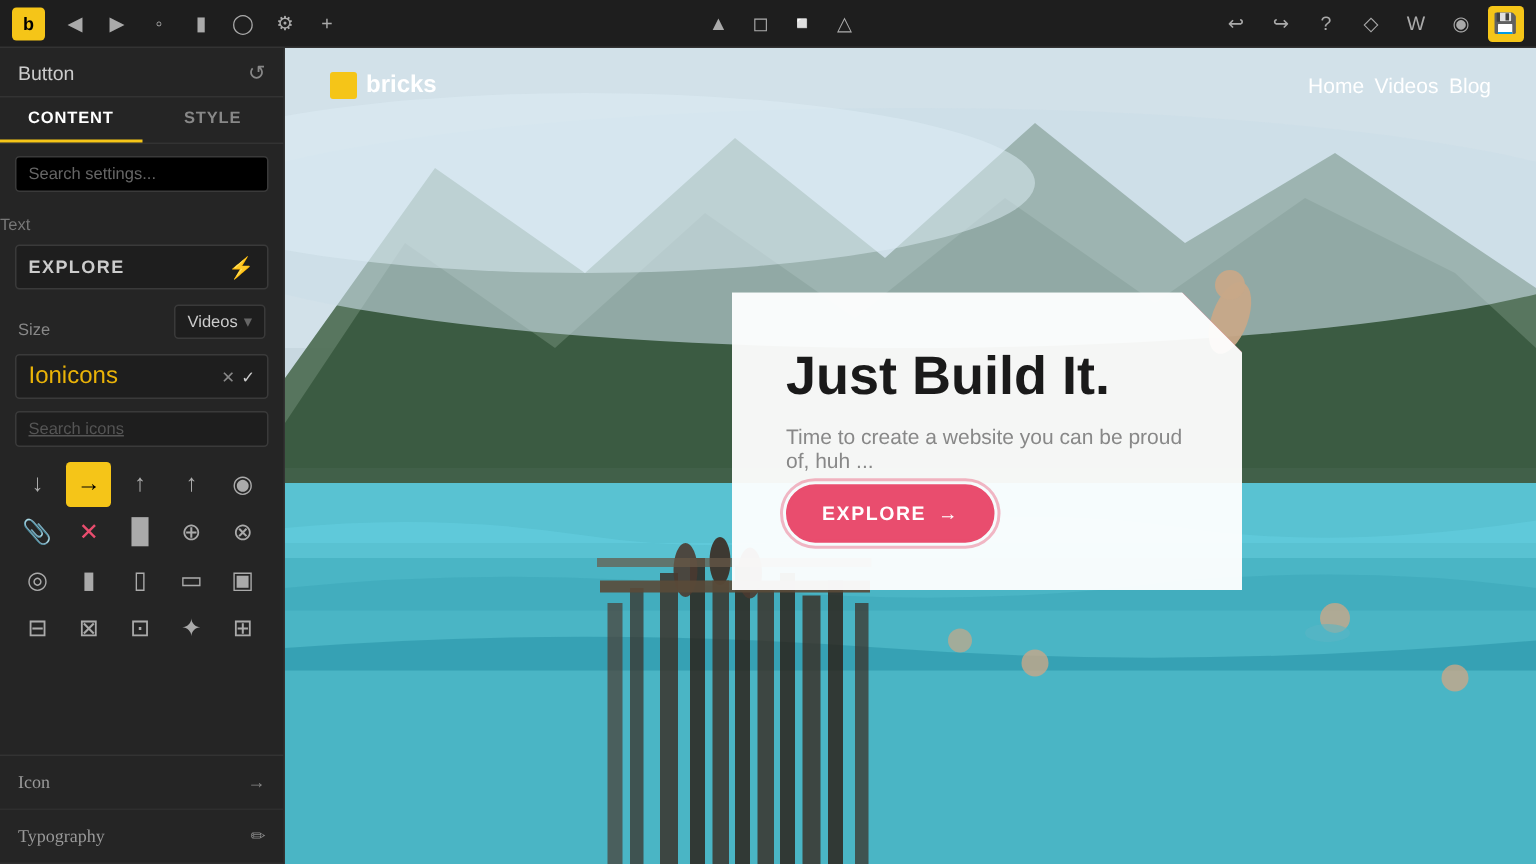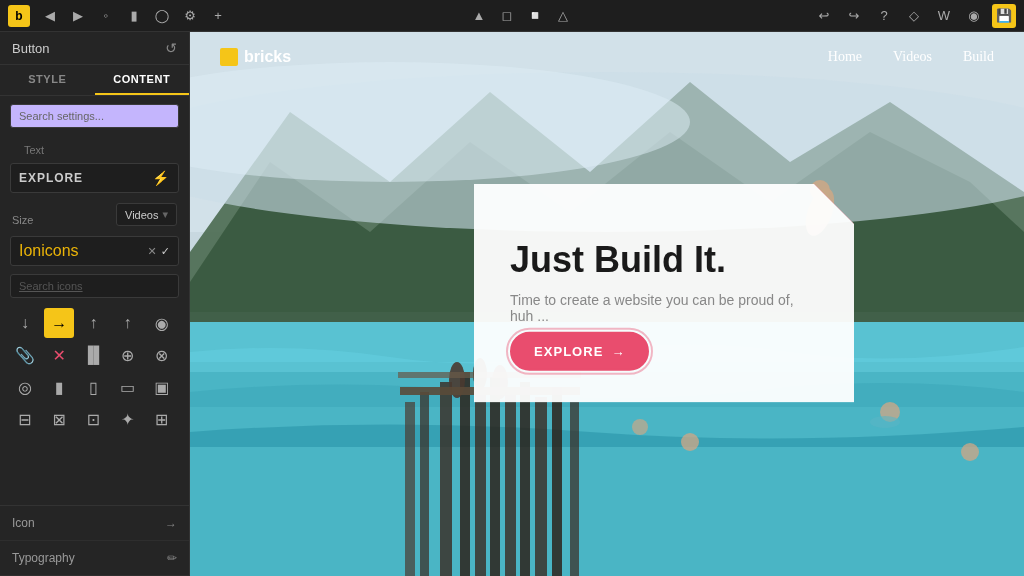--- a/index.html
+++ b/index.html
@@ -77,21 +77,21 @@
       cursor: pointer;
       color: #888;
     }
     .panel-tab.active {
       color: #fff;
       border-bottom: 2px solid #f5c518;
     }
 
     .search-box {
       margin: 8px 10px;
-      background: #c4b5fd;
+      background: #000000;
       border: 1px solid #3a3a3a;
       border-radius: 3px;
       padding: 5px 8px;
       color: #666;
       font-size: 11px;
     }
 
     .section-label {
       padding: 6px 12px 3px;
       font-size: 10px;
@@ -164,20 +164,21 @@
       border-radius: 3px;
       color: #aaa;
       font-size: 16px;
       cursor: pointer;
     }
     .icon-cell.selected { background: #f5c518; color: #000; }
 
     .panel-footer {
       margin-top: auto;
       border-top: 1px solid #333;
+      font-family: Liberation Serif, serif;
     }
     .panel-footer-item {
       display: flex;
       align-items: center;
       justify-content: space-between;
       padding: 10px 12px;
       border-bottom: 1px solid #2e2e2e;
       color: #888;
       font-size: 12px;
       cursor: pointer;
@@ -224,40 +225,39 @@
       border-radius: 2px;
     }
     .nav-logo-text {
       color: #fff;
       font-size: 16px;
       font-weight: 600;
     }
     .nav-links {
       margin-left: auto;
       display: flex;
-      gap: 31px;
-      font-family: Liberation Serif, serif;
+      gap: 7px;
     }
     .nav-link {
       color: #fff;
       font-size: 14px;
       font-weight: 500;
       text-decoration: none;
       cursor: pointer;
     }
 
     
     .hero-card {
       position: absolute;
       top: 50%;
       left: 50%;
       transform: translate(-35%, -55%);
-      width: 380px;
+      width: 340px;
       background: rgba(255,255,255,0.95);
-      padding: 56px 36px 32px;
+      padding: 36px 36px 32px;
       z-index: 20;
       box-shadow: 0 4px 30px rgba(0,0,0,0.2);
       clip-path: polygon(0 0, calc(100% - 40px) 0, 100% 40px, 100% 100%, 0 100%);
     }
     .hero-corner {
       position: absolute;
       top: 0; right: 0;
       width: 0; height: 0;
       border-style: solid;
       border-width: 0 40px 40px 0;
@@ -334,27 +334,27 @@
 
 <div class="main-area">
 
   <div class="left-panel">
     <div class="panel-header">
       <span class="panel-title">Button</span>
       <span class="panel-icon">↺</span>
     </div>
 
     <div class="panel-tabs">
+      <div class="panel-tab active">CONTENT</div>
       <div class="panel-tab">STYLE</div>
-      <div class="panel-tab active">CONTENT</div>
     </div>
 
     <div class="search-box" style="display:block;">Search settings...</div>
 
-    <div class="section-label" style="color:#777; font-size:11px; padding: 8px 24px 3px;">Text</div>
+    <div class="section-label" style="color:#777; font-size:11px; padding: 8px 0 3px;">Text</div>
 
     <div class="text-input-row">
       <span class="text-input-val">EXPLORE</span>
       <span class="lightning-icon">⚡</span>
     </div>
 
     <div class="size-row">
       <span class="size-label">Size</span>
       <div class="size-select">
         <span>Videos</span>
@@ -465,21 +465,21 @@
       </svg>
 
       <div class="nav-bar">
         <div class="nav-logo">
           <div class="nav-logo-icon"></div>
           <span class="nav-logo-text">bricks</span>
         </div>
         <div class="nav-links">
           <span class="nav-link">Home</span>
           <span class="nav-link">Videos</span>
-          <span class="nav-link">Build</span>
+          <span class="nav-link">Blog</span>
         </div>
       </div>
 
       <div class="hero-card">
         <div class="hero-corner"></div>
         <h1 class="hero-title">Just Build It.</h1>
         <p class="hero-subtitle">Time to create a website you can be proud of, huh ...</p>
         <button class="hero-btn">
           <span>EXPLORE</span>
           <span>→</span>

